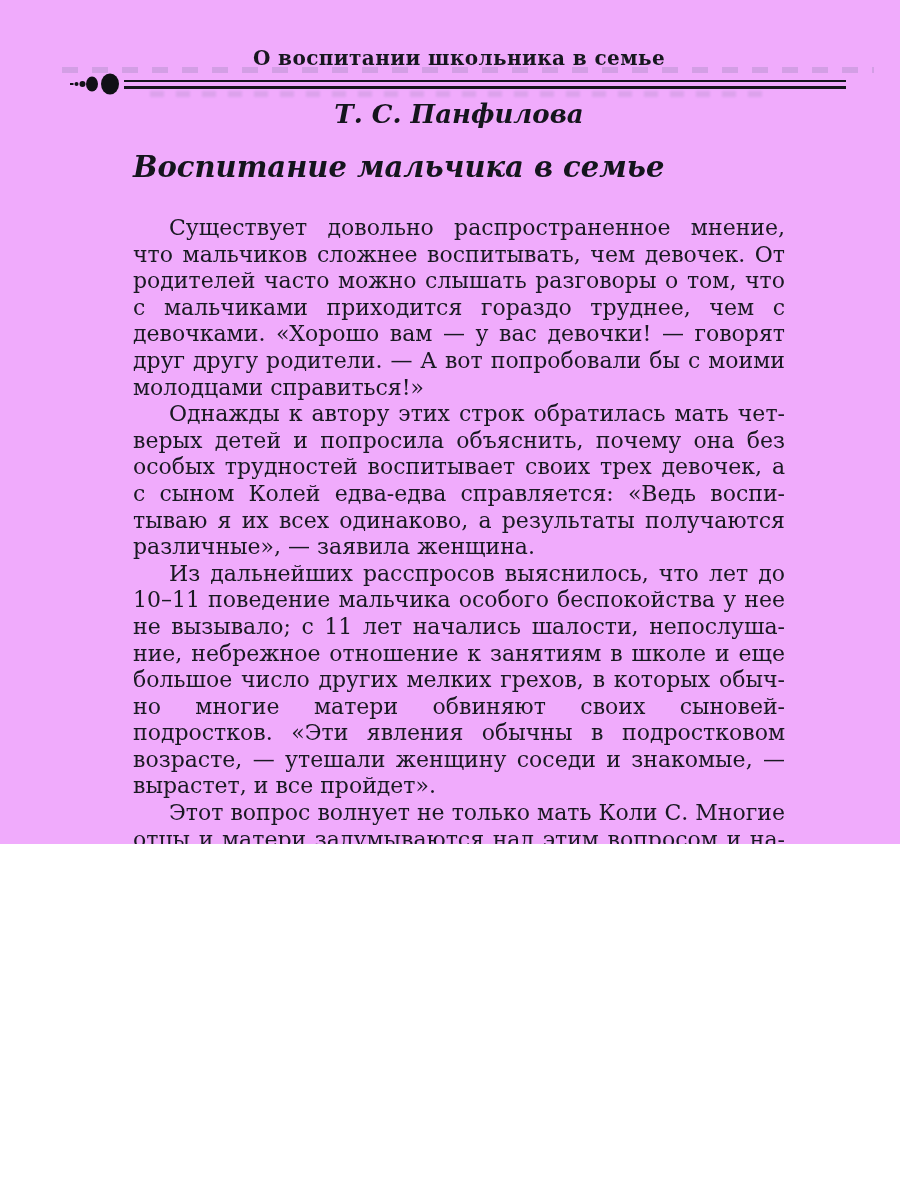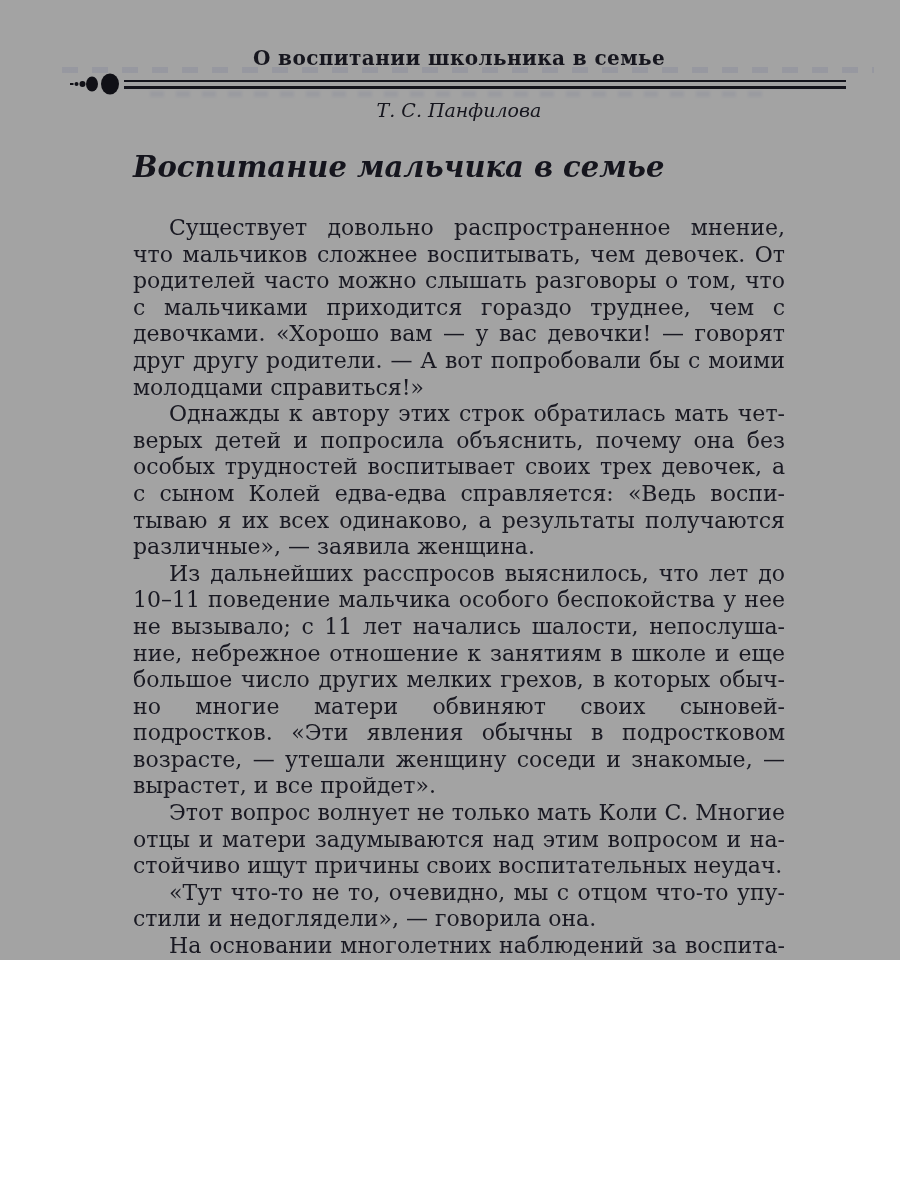--- a/index.html
+++ b/index.html
@@ -3,22 +3,22 @@
 <meta charset="utf-8">
 <style>
   html, body {
     margin: 0;
     padding: 0;
     background: #ffffff;
   }
   .sheet {
     position: relative;
     width: 900px;
-    height: 960px;
-    background: #a3a3a3;
+    height: 844px;
+    background: #f0abfc;
     overflow: hidden;
     font-family: "DejaVu Serif", "Liberation Serif", serif;
     color: #1a1a22;
   }
   .running-header {
     position: absolute;
     top: 46px;
     left: 133px;
     width: 652px;
     text-align: center;
@@ -71,22 +71,22 @@
     border-top: 2px solid #15151c;
     border-bottom: 3px solid #15151c;
     margin-left: 2px;
   }
   .author-heading {
     position: absolute;
     top: 99px;
     left: 133px;
     width: 652px;
     text-align: center;
-    font-size: 19px;
-    font-weight: 400;
+    font-size: 26px;
+    font-weight: 700;
     font-style: italic;
     color: #15151d;
     white-space: nowrap;
   }
   .chapter-title {
     position: absolute;
     top: 150px;
     left: 133px;
     width: 652px;
     font-size: 29px;

